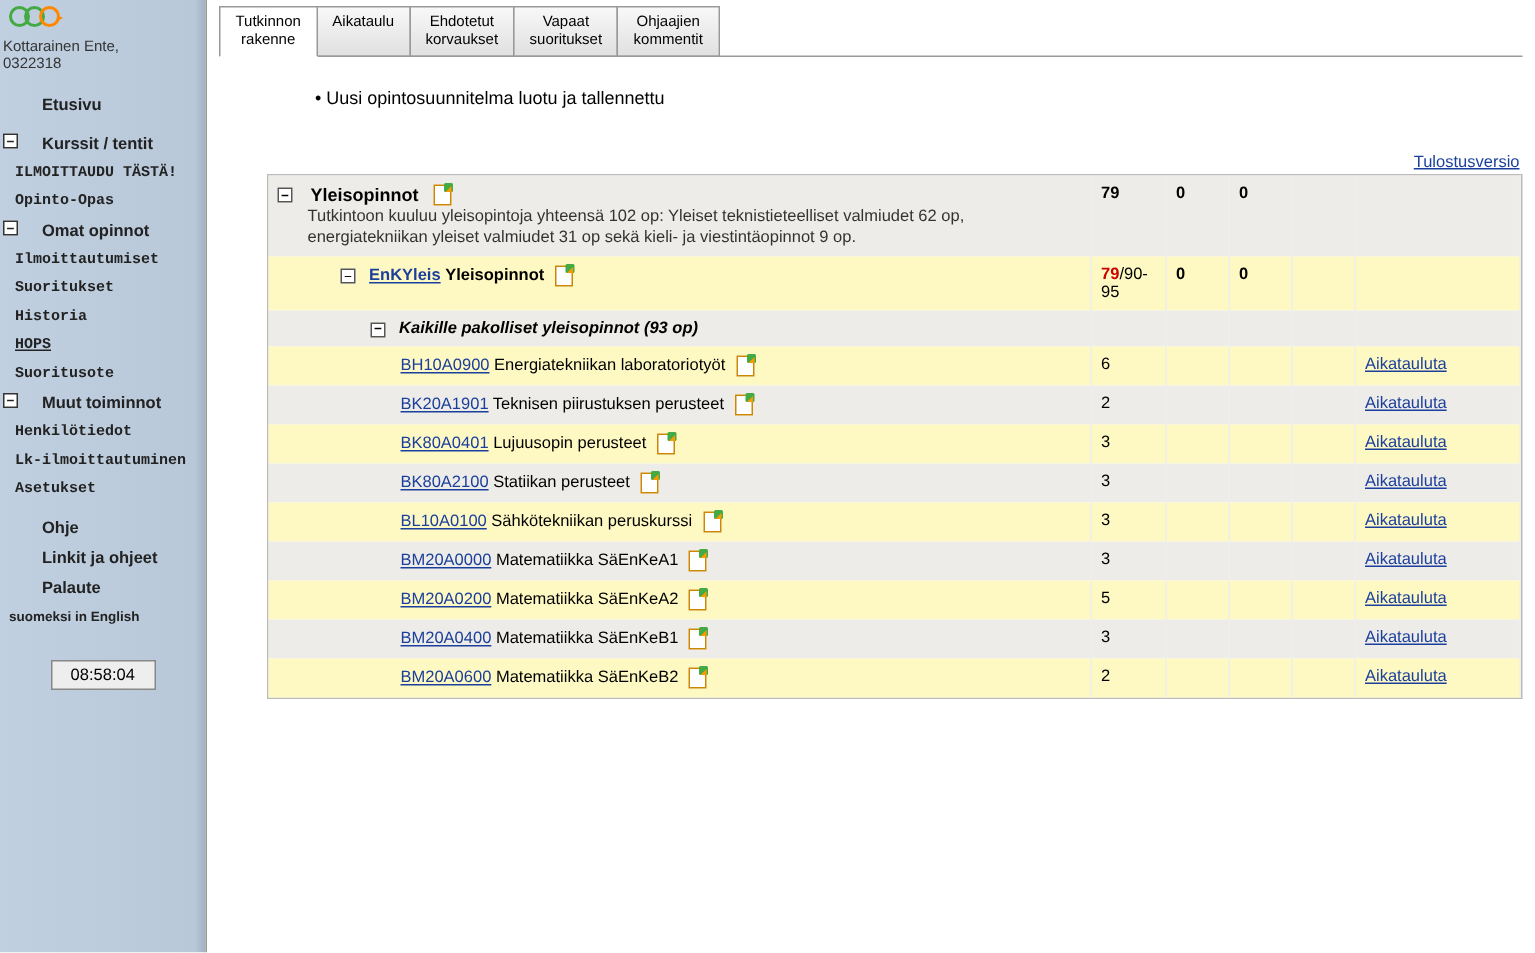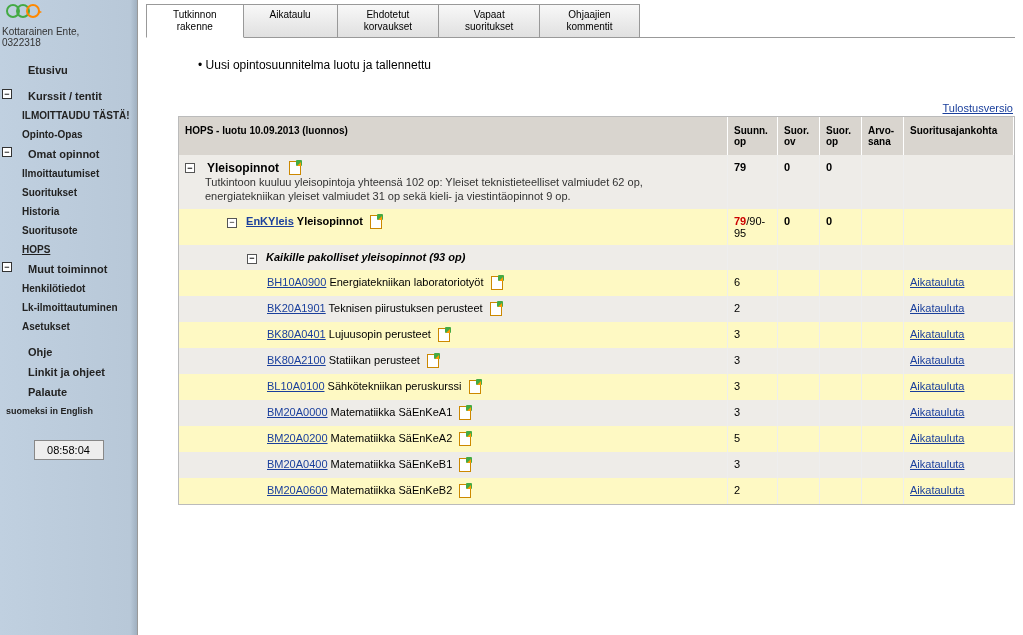--- a/index.html
+++ b/index.html
@@ -6,35 +6,35 @@
     body { font-family: Verdana, Arial, sans-serif; font-size: 11px; color: #000; background: #fff; }
     .layout { display: flex; width: 1023px; height: 635px; }
     .sidebar { width: 138px; background: linear-gradient(to right, #c0d0e0 0%, #b8c8d8 95%, #a0b0c0 100%); display: flex; flex-direction: column; border-right: 1px solid #999; }
     .logo-area { padding: 4px 6px; }
     .logo { display:flex; gap: -4px; align-items:center;}
     .logo-c { width: 14px; height: 14px; border: 2px solid; border-radius: 50%; display: inline-block; margin-right: -4px; }
     .user-info { padding: 4px 2px 6px 2px; font-size: 10px; color: #333; }
     .nav-item { padding: 4px 6px 4px 18px; font-size: 11px; color: #222; cursor: pointer; position: relative; }
     .nav-item.bold { font-weight: bold; padding-left: 18px; }
     .nav-item.top { padding-left: 28px; font-weight: bold; }
-    .nav-item.sub { padding-left: 22px; font-weight: normal; font-size: 10px; }
+    .nav-item.sub { padding-left: 10px; font-weight: normal; font-size: 10px; font-family: Liberation Mono, monospace; }
     .nav-item.sub.bold { font-weight: bold; }
     .nav-item .expander { position:absolute; left: 2px; top: 3px; width: 10px; height: 10px; border: 1px solid #333; background: #fff; font-size: 9px; line-height: 8px; text-align: center; }
     .nav-section { margin-top: 6px; }
     .search-area { margin-top: 20px; text-align: center; }
     .search-area input { width: 100px; height: 18px; border: 1px solid #999; }
     .search-btn { margin-top: 6px; font-size: 10px; padding: 2px 6px; background: #e6e6e6; border: 1px solid #888; cursor:pointer; }
     .clock { margin: 20px auto; width: 70px; border: 1px solid #888; background: #eee; text-align: center; padding: 3px 0; font-size: 11px; }
     .main { flex: 1; overflow: auto; background: #fff; }
     .tabs { display: flex; margin: 4px 0 0 8px; }
-    .tab { border: 1px solid #999; padding: 4px 26px; font-size: 10px; text-align: center; background: linear-gradient(#f8f8f8,#e0e0e0); cursor:pointer; margin-right: -1px; min-width: 62px; line-height: 12px; }
+    .tab { border: 1px solid #999; padding: 4px 10px; font-size: 10px; text-align: center; background: linear-gradient(#f8f8f8,#e0e0e0); cursor:pointer; margin-right: -1px; min-width: 62px; line-height: 12px; }
     .tab.active { background: #fff; border-bottom: 1px solid #fff; position: relative; z-index: 2; }
     .tab-border { border-top: 1px solid #999; margin: -1px 8px 0 8px; position: relative; z-index:1;}
     .content { padding: 20px 8px 0 40px; }
-    .bullet-line { margin-left: 20px; font-size: 12px; }
+    .bullet-line { margin-left: 32px; font-size: 12px; }
     .bullet-line::before { content: "• "; }
     .print-link { text-align: right; color: #1a3f9c; text-decoration: underline; cursor: pointer; font-size: 11px; margin-top: 30px; margin-right: 2px; }
     .table-wrap { margin-top: 2px; border: 1px solid #bbb; }
     .thead-row { display: flex; background: #d9d5cf; font-weight: bold; font-size: 10px; }
     .thead-row > div { padding: 8px 6px; border-right: 1px solid #fff; }
     .col-name { flex: 1; }
     .col-suunn { width: 50px; text-align: left; }
     .col-suorov { width: 42px; text-align: left; }
     .col-suorop { width: 42px; text-align: left; }
     .col-arvo { width: 42px; text-align: left; }
@@ -79,22 +79,22 @@
       <div class="nav-item top">Etusivu</div>
     </div>
     <div class="nav-section">
       <div class="nav-item top"><span class="expander">−</span><span>Kurssit / tentit</span></div>
       <div class="nav-item sub bold">ILMOITTAUDU TÄSTÄ!</div>
       <div class="nav-item sub bold">Opinto-Opas</div>
       <div class="nav-item top"><span class="expander">−</span><span>Omat opinnot</span></div>
       <div class="nav-item sub bold">Ilmoittautumiset</div>
       <div class="nav-item sub bold">Suoritukset</div>
       <div class="nav-item sub bold">Historia</div>
+      <div class="nav-item sub bold" style="text-decoration:underline">HOPS</div>
       <div class="nav-item sub bold">Suoritusote</div>
-      <div class="nav-item sub bold" style="text-decoration:underline">HOPS</div>
       <div class="nav-item top"><span class="expander">−</span><span>Muut toiminnot</span></div>
       <div class="nav-item sub bold">Henkilötiedot</div>
       <div class="nav-item sub bold">Lk-ilmoittautuminen</div>
       <div class="nav-item sub bold">Asetukset</div>
     </div>
     <div class="nav-section">
       <div class="nav-item top">Ohje</div>
       <div class="nav-item top">Linkit ja ohjeet</div>
       <div class="nav-item top">Palaute</div>
     </div>
@@ -111,28 +111,20 @@
       <div class="tab"><span>Vapaat</span><br><span>suoritukset</span></div>
       <div class="tab"><span>Ohjaajien</span><br><span>kommentit</span></div>
     </div>
     <div class="tab-border"></div>
 
     <div class="content">
       <div class="bullet-line">Uusi opintosuunnitelma luotu ja tallennettu</div>
       <div class="print-link">Tulostusversio</div>
 
       <div class="table-wrap">
-        <div class="thead-row">
-          <div class="col-name">HOPS - luotu 10.09.2013 (luonnos)</div>
-          <div class="col-suunn">Suunn. op</div>
-          <div class="col-suorov">Suor. ov</div>
-          <div class="col-suorop">Suor. op</div>
-          <div class="col-arvo">Arvo-sana</div>
-          <div class="col-ajank">Suoritusajankohta</div>
-        </div>
 
         <div class="row grey">
           <div class="col-name">
             <div class="group-title">
                 <span class="toggle-box">−</span>
                 <span>Yleisopinnot</span> 
                 <span class="note-icon"></span>
               </div>
             <div class="group-desc">Tutkintoon kuuluu yleisopintoja yhteensä 102 op: Yleiset teknistieteelliset valmiudet 62 op, energiatekniikan yleiset valmiudet 31 op sekä kieli- ja viestintäopinnot 9 op.</div>
           </div>

